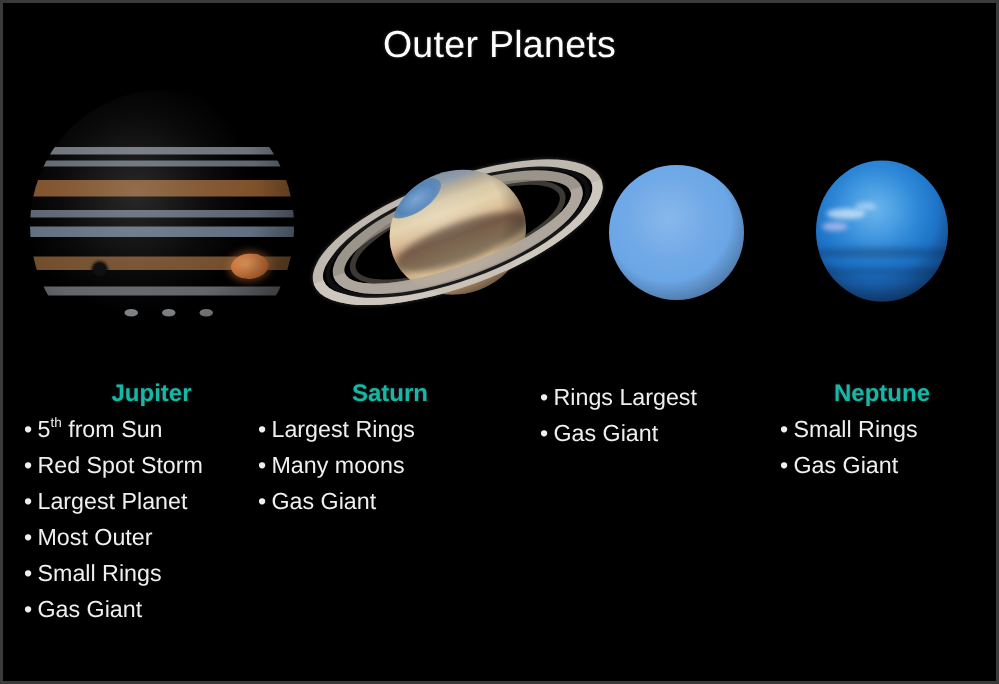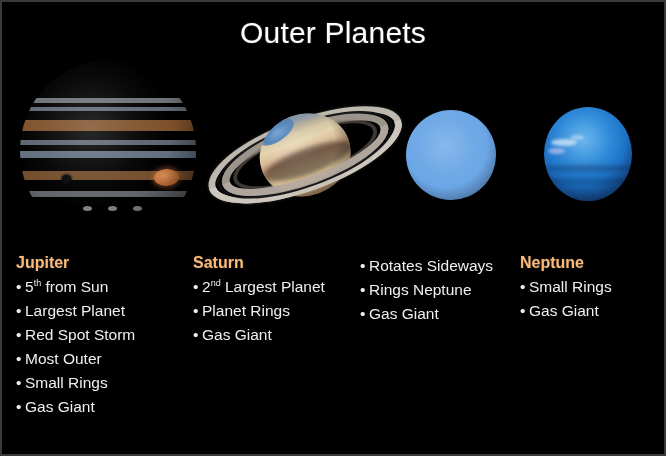--- a/index.html
+++ b/index.html
@@ -23,21 +23,21 @@
   }
 
   
   .slide-title {
     position: absolute;
     top: 14px;
     left: 0;
     width: 100%;
     text-align: center;
     color: #ffffff;
-    font-size: 30px;
+    font-size: 25px;
     font-weight: 400;
     letter-spacing: 0.2px;
     text-shadow: 0 0 2px rgba(255,255,255,0.25);
   }
 
   
   .planet-stage {
     position: absolute;
     top: 0;
     left: 0;
@@ -319,29 +319,29 @@
     top: 252px;
     width: 666px;
     height: 200px;
   }
   .col {
     position: absolute;
     top: 0;
     color: #f2f2f2;
   }
   #col-jupiter { left: 14px;  width: 170px; }
-  #col-saturn  { left: 191px; width: 176px; }
+  #col-saturn  { left: 170px; width: 176px; }
   #col-uranus  { left: 358px; width: 176px; }
   #col-neptune { left: 518px; width: 136px; }
 
   .col-title {
     font-size: 16px;
     font-weight: bold;
-    text-align: left;
-    color: #fdba74;
+    text-align: center;
+    color: #14b8a6;
     margin-bottom: 3px;
     text-shadow: 0 0 2px rgba(255,255,255,0.2);
   }
   .fact-list {
     list-style: none;
     margin: 0;
     padding: 0;
   }
   .fact-item {
     font-size: 15.5px;
@@ -422,59 +422,56 @@
 
   <div class="facts">
 
     <div class="col" id="col-jupiter">
       <div class="col-title">Jupiter</div>
       <ul class="fact-list">
         <li class="fact-item">
           <span class="bullet">•</span><span>5</span><sup>th</sup><span> from Sun</span>
         </li>
         <li class="fact-item">
+          <span class="bullet">•</span><span>Red Spot Storm</span>
+        </li>
+        <li class="fact-item">
           <span class="bullet">•</span><span>Largest Planet</span>
-        </li>
-        <li class="fact-item">
-          <span class="bullet">•</span><span>Red Spot Storm</span>
         </li>
         <li class="fact-item">
           <span class="bullet">•</span><span>Most Outer</span>
         </li>
         <li class="fact-item">
           <span class="bullet">•</span><span>Small Rings</span>
         </li>
         <li class="fact-item">
           <span class="bullet">•</span><span>Gas Giant</span>
         </li>
       </ul>
     </div>
 
     <div class="col" id="col-saturn">
       <div class="col-title">Saturn</div>
       <ul class="fact-list">
         <li class="fact-item">
-          <span class="bullet">•</span><span>2</span><sup>nd</sup><span> Largest Planet</span>
-        </li>
-        <li class="fact-item">
-          <span class="bullet">•</span><span>Planet Rings</span>
+          <span class="bullet">•</span><span>Largest Rings</span>
+        </li>
+        <li class="fact-item">
+          <span class="bullet">•</span><span>Many moons</span>
         </li>
         <li class="fact-item">
           <span class="bullet">•</span><span>Gas Giant</span>
         </li>
       </ul>
     </div>
 
     <div class="col" id="col-uranus">
       <ul class="fact-list">
         <li class="fact-item">
-          <span class="bullet">•</span><span>Rotates Sideways</span>
-        </li>
-        <li class="fact-item">
-          <span class="bullet">•</span><span>Rings Neptune</span>
+          <span class="bullet">•</span><span>Rings Largest</span>
         </li>
         <li class="fact-item">
           <span class="bullet">•</span><span>Gas Giant</span>
         </li>
       </ul>
     </div>
 
     <div class="col" id="col-neptune">
       <div class="col-title">Neptune</div>
       <ul class="fact-list">

